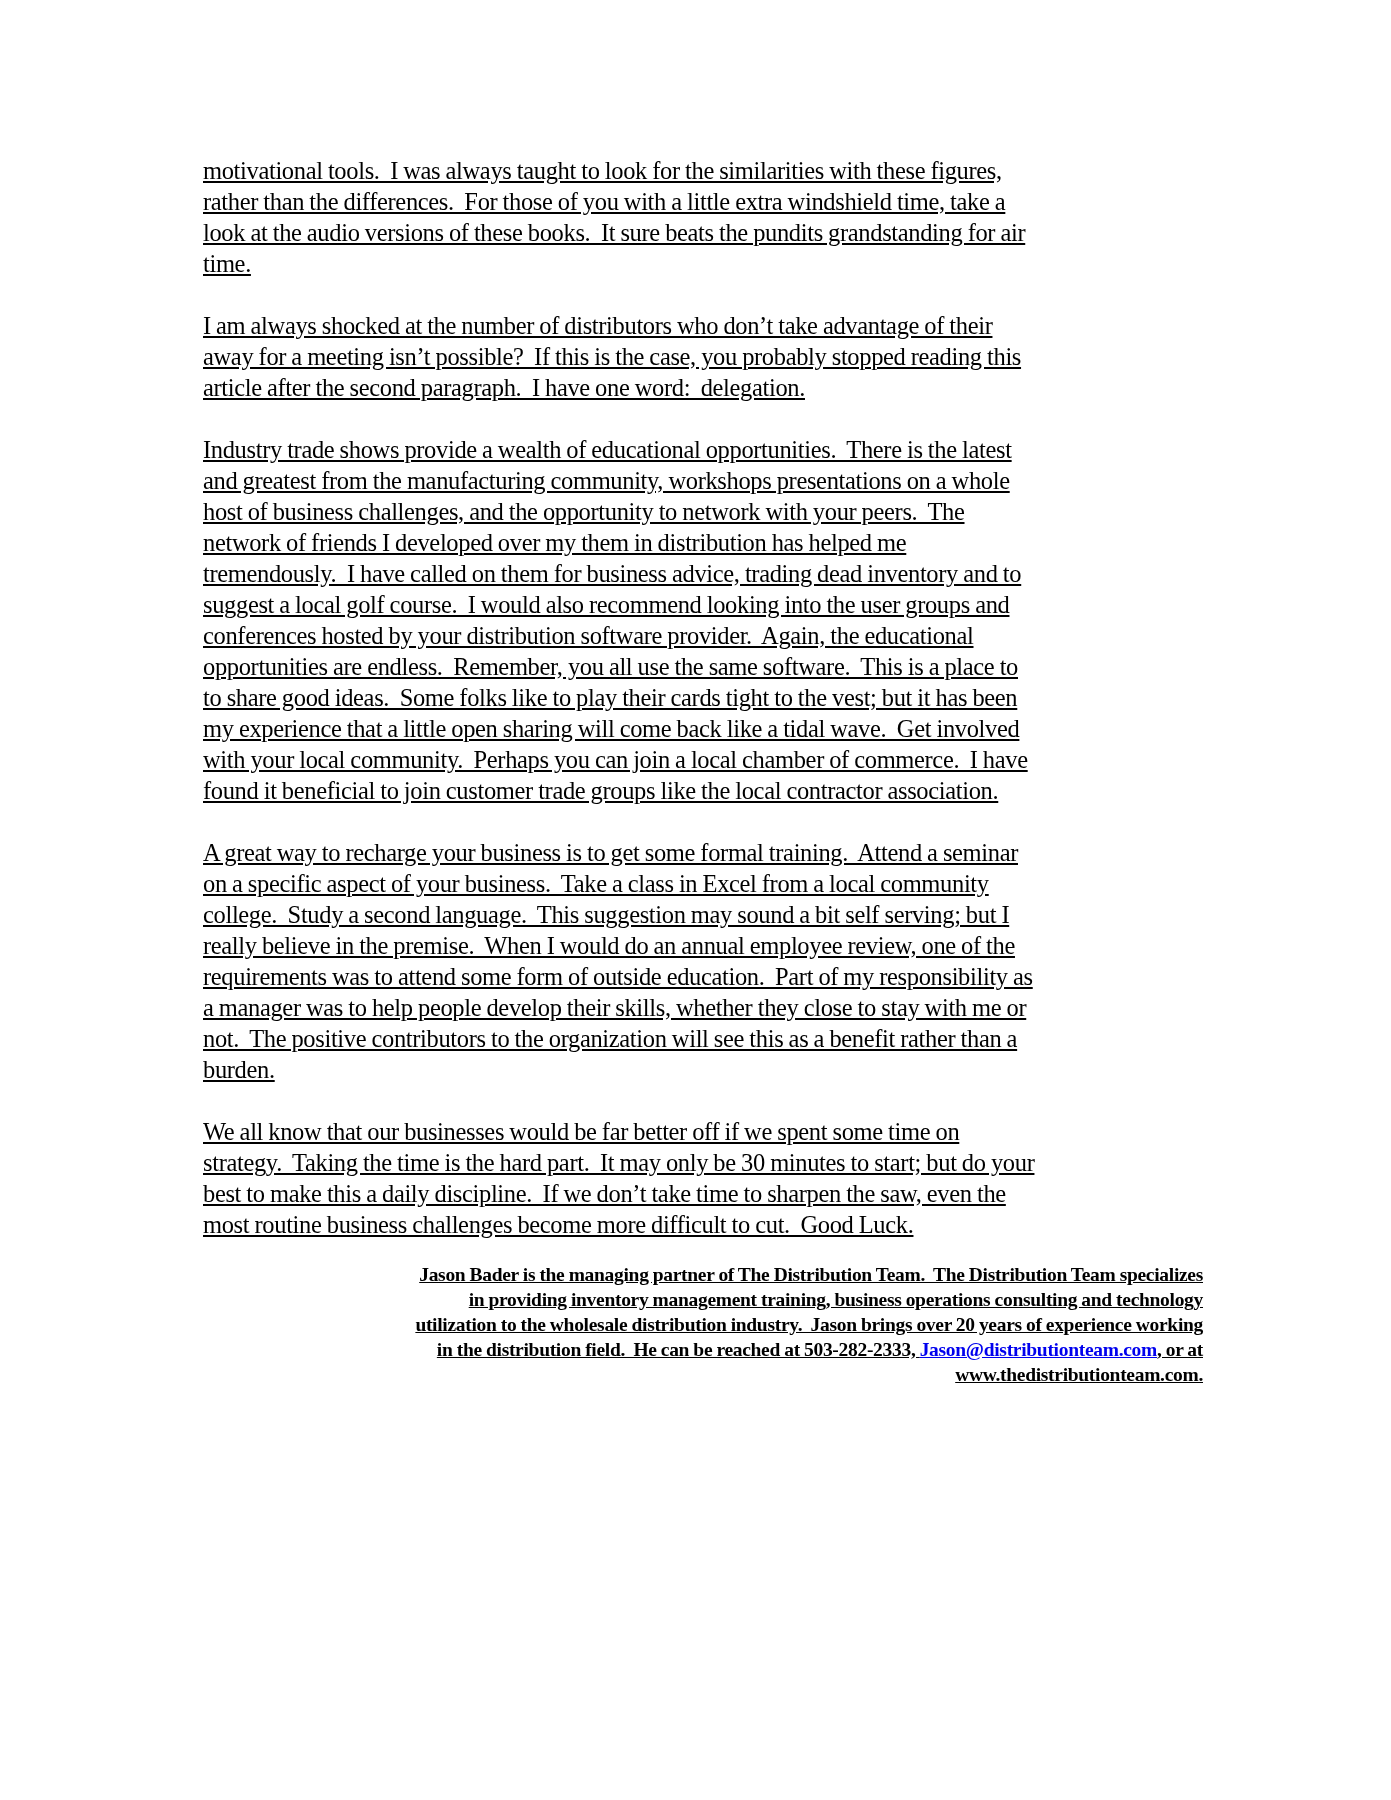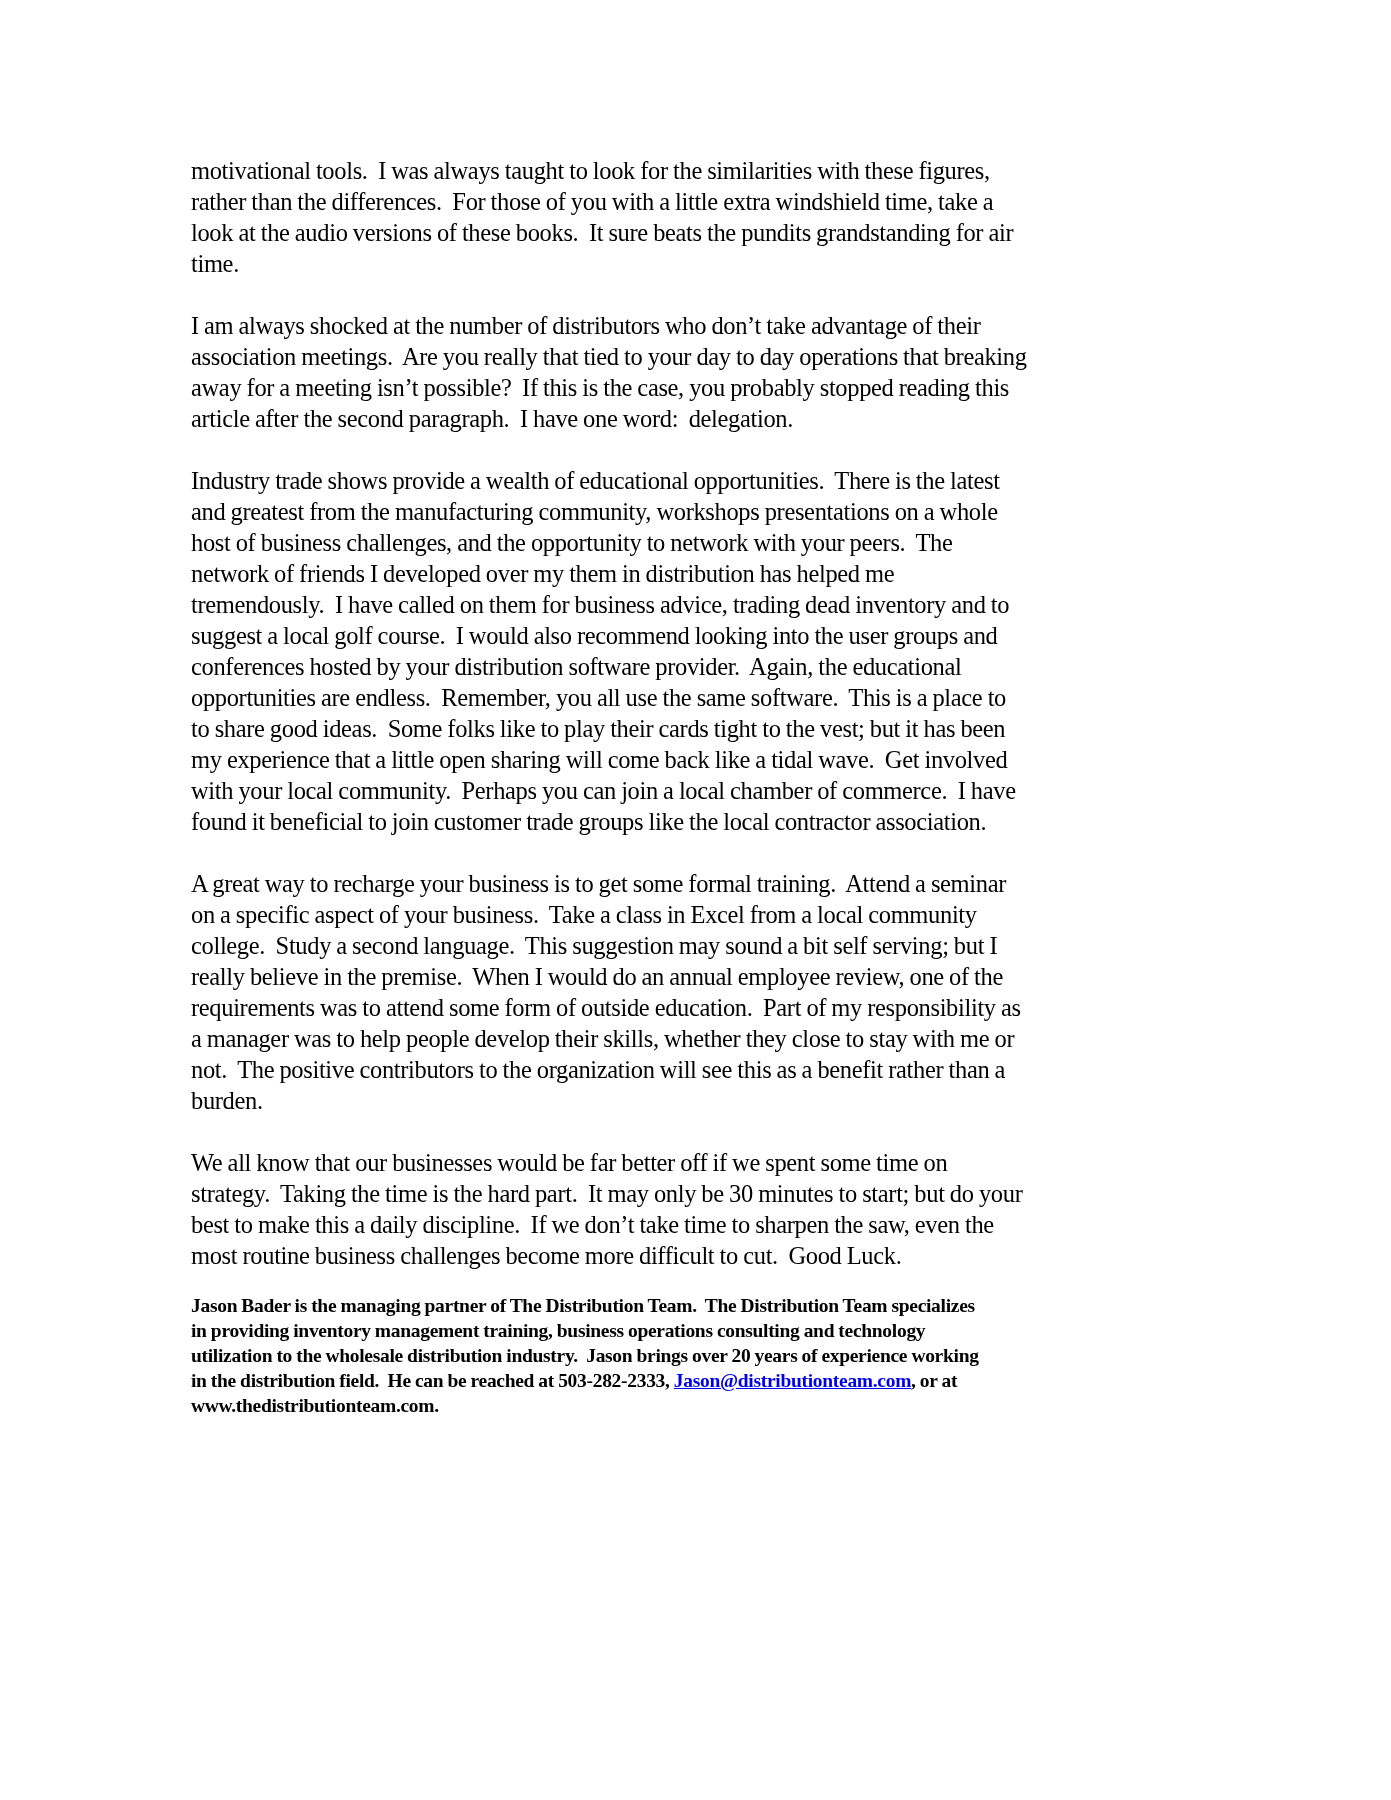--- a/index.html
+++ b/index.html
@@ -9,23 +9,24 @@
     }
     body {
       width: 1391px;
       height: 1800px;
       position: relative;
       overflow: hidden;
       color: #000000;
     }
     .page {
       position: absolute;
-      left: 191px;
+      left: 203px;
       top: 155px;
       width: 1000px;
+      text-decoration: underline;
     }
     .body-text {
       font-family: "Liberation Serif", "DejaVu Serif", serif;
       font-size: 24.5px;
       line-height: 31px;
       letter-spacing: -0.35px;
       word-spacing: -0.5px;
       color: #000000;
     }
     .para {
@@ -41,20 +42,21 @@
       font-weight: bold;
       font-size: 19.5px;
       line-height: 25px;
       letter-spacing: -0.3px;
       word-spacing: -0.4px;
       color: #000000;
     }
     .bio .line {
       display: block;
       white-space: pre;
+      text-align: right;
     }
     .email-link {
       color: #0000ee;
       text-decoration: underline;
       cursor: pointer;
     }
   </style>
 </head>
 <body>
 
@@ -63,21 +65,20 @@
 
     <p class="para">
       <span class="line">motivational tools.  I was always taught to look for the similarities with these figures,</span>
       <span class="line">rather than the differences.  For those of you with a little extra windshield time, take a</span>
       <span class="line">look at the audio versions of these books.  It sure beats the pundits grandstanding for air</span>
       <span class="line">time.</span>
     </p>
 
     <p class="para">
       <span class="line">I am always shocked at the number of distributors who don’t take advantage of their</span>
-      <span class="line">association meetings.  Are you really that tied to your day to day operations that breaking</span>
       <span class="line">away for a meeting isn’t possible?  If this is the case, you probably stopped reading this</span>
       <span class="line">article after the second paragraph.  I have one word:  delegation.</span>
     </p>
 
     <p class="para">
       <span class="line">Industry trade shows provide a wealth of educational opportunities.  There is the latest</span>
       <span class="line">and greatest from the manufacturing community, workshops presentations on a whole</span>
       <span class="line">host of business challenges, and the opportunity to network with your peers.  The</span>
       <span class="line">network of friends I developed over my them in distribution has helped me</span>
       <span class="line">tremendously.  I have called on them for business advice, trading dead inventory and to</span>

